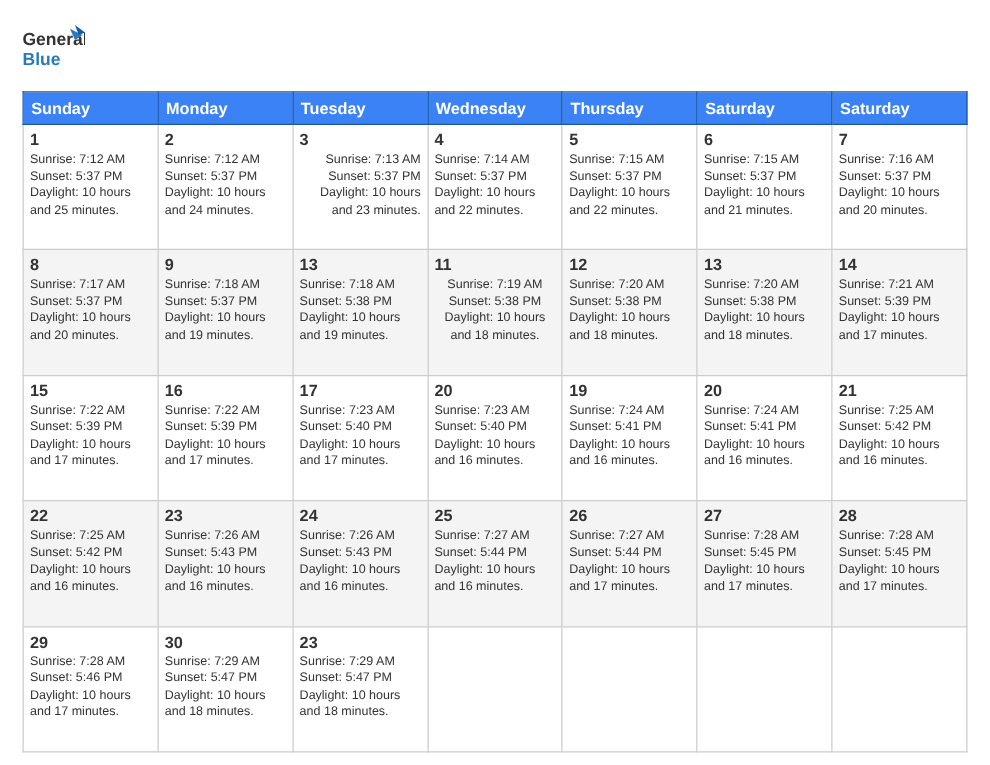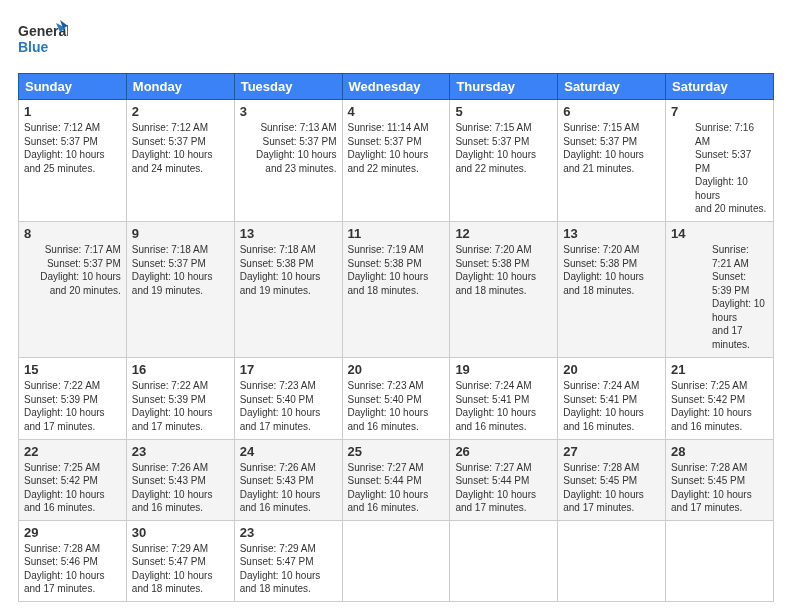--- a/index.html
+++ b/index.html
@@ -131,93 +131,93 @@
           </td>
           <td>
             <span class="day-num">3</span>
             <div class="day-info" style="white-space: pre-line; text-align: right;">Sunrise: 7:13 AM
 Sunset: 5:37 PM
 Daylight: 10 hours
 and 23 minutes.</div>
           </td>
           <td>
             <span class="day-num">4</span>
-            <div class="day-info" style="white-space: pre-line;">Sunrise: 11:14 AM
+            <div class="day-info" style="white-space: pre-line;">Sunrise: 7:14 AM
 Sunset: 5:37 PM
 Daylight: 10 hours
 and 22 minutes.</div>
           </td>
           <td>
             <span class="day-num">5</span>
             <div class="day-info" style="white-space: pre-line;">Sunrise: 7:15 AM
 Sunset: 5:37 PM
 Daylight: 10 hours
 and 22 minutes.</div>
           </td>
           <td>
             <span class="day-num">6</span>
             <div class="day-info" style="white-space: pre-line;">Sunrise: 7:15 AM
 Sunset: 5:37 PM
 Daylight: 10 hours
 and 21 minutes.</div>
           </td>
           <td>
             <span class="day-num">7</span>
-            <div class="day-info" style="white-space: pre-line; margin-left: 24px;">Sunrise: 7:16 AM
+            <div class="day-info" style="white-space: pre-line;">Sunrise: 7:16 AM
 Sunset: 5:37 PM
 Daylight: 10 hours
 and 20 minutes.</div>
           </td>
         </tr>
         <tr>
           <td>
             <span class="day-num">8</span>
-            <div class="day-info" style="white-space: pre-line; text-align: right;">Sunrise: 7:17 AM
+            <div class="day-info" style="white-space: pre-line;">Sunrise: 7:17 AM
 Sunset: 5:37 PM
 Daylight: 10 hours
 and 20 minutes.</div>
           </td>
           <td>
             <span class="day-num">9</span>
             <div class="day-info" style="white-space: pre-line;">Sunrise: 7:18 AM
 Sunset: 5:37 PM
 Daylight: 10 hours
 and 19 minutes.</div>
           </td>
           <td>
             <span class="day-num">13</span>
             <div class="day-info" style="white-space: pre-line;">Sunrise: 7:18 AM
 Sunset: 5:38 PM
 Daylight: 10 hours
 and 19 minutes.</div>
           </td>
           <td>
             <span class="day-num">11</span>
-            <div class="day-info" style="white-space: pre-line;">Sunrise: 7:19 AM
+            <div class="day-info" style="white-space: pre-line; text-align: center;">Sunrise: 7:19 AM
 Sunset: 5:38 PM
 Daylight: 10 hours
 and 18 minutes.</div>
           </td>
           <td>
             <span class="day-num">12</span>
             <div class="day-info" style="white-space: pre-line;">Sunrise: 7:20 AM
 Sunset: 5:38 PM
 Daylight: 10 hours
 and 18 minutes.</div>
           </td>
           <td>
             <span class="day-num">13</span>
             <div class="day-info" style="white-space: pre-line;">Sunrise: 7:20 AM
 Sunset: 5:38 PM
 Daylight: 10 hours
 and 18 minutes.</div>
           </td>
           <td>
             <span class="day-num">14</span>
-            <div class="day-info" style="white-space: pre-line; margin-left: 41px;">Sunrise: 7:21 AM
+            <div class="day-info" style="white-space: pre-line;">Sunrise: 7:21 AM
 Sunset: 5:39 PM
 Daylight: 10 hours
 and 17 minutes.</div>
           </td>
         </tr>
         <tr>
           <td>
             <span class="day-num">15</span>
             <div class="day-info" style="white-space: pre-line;">Sunrise: 7:22 AM
 Sunset: 5:39 PM

